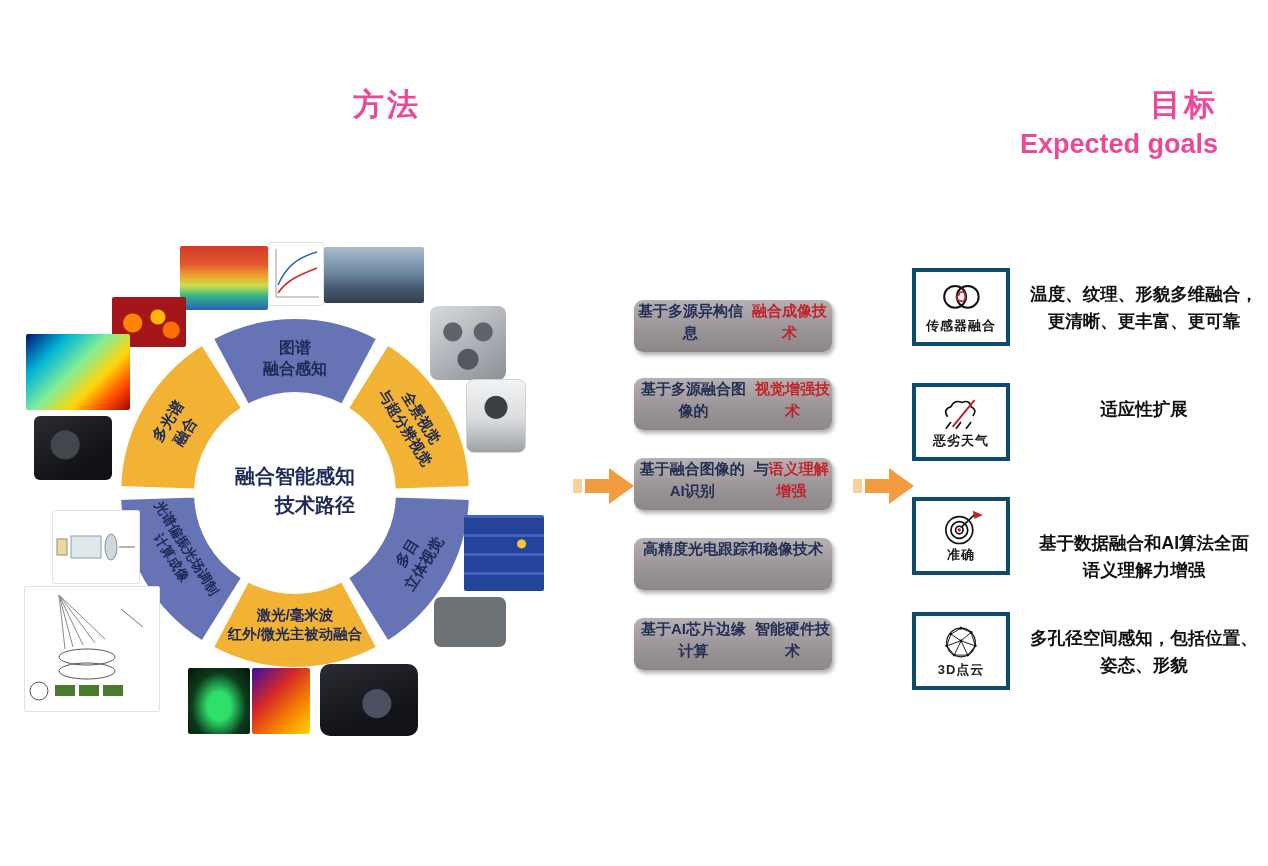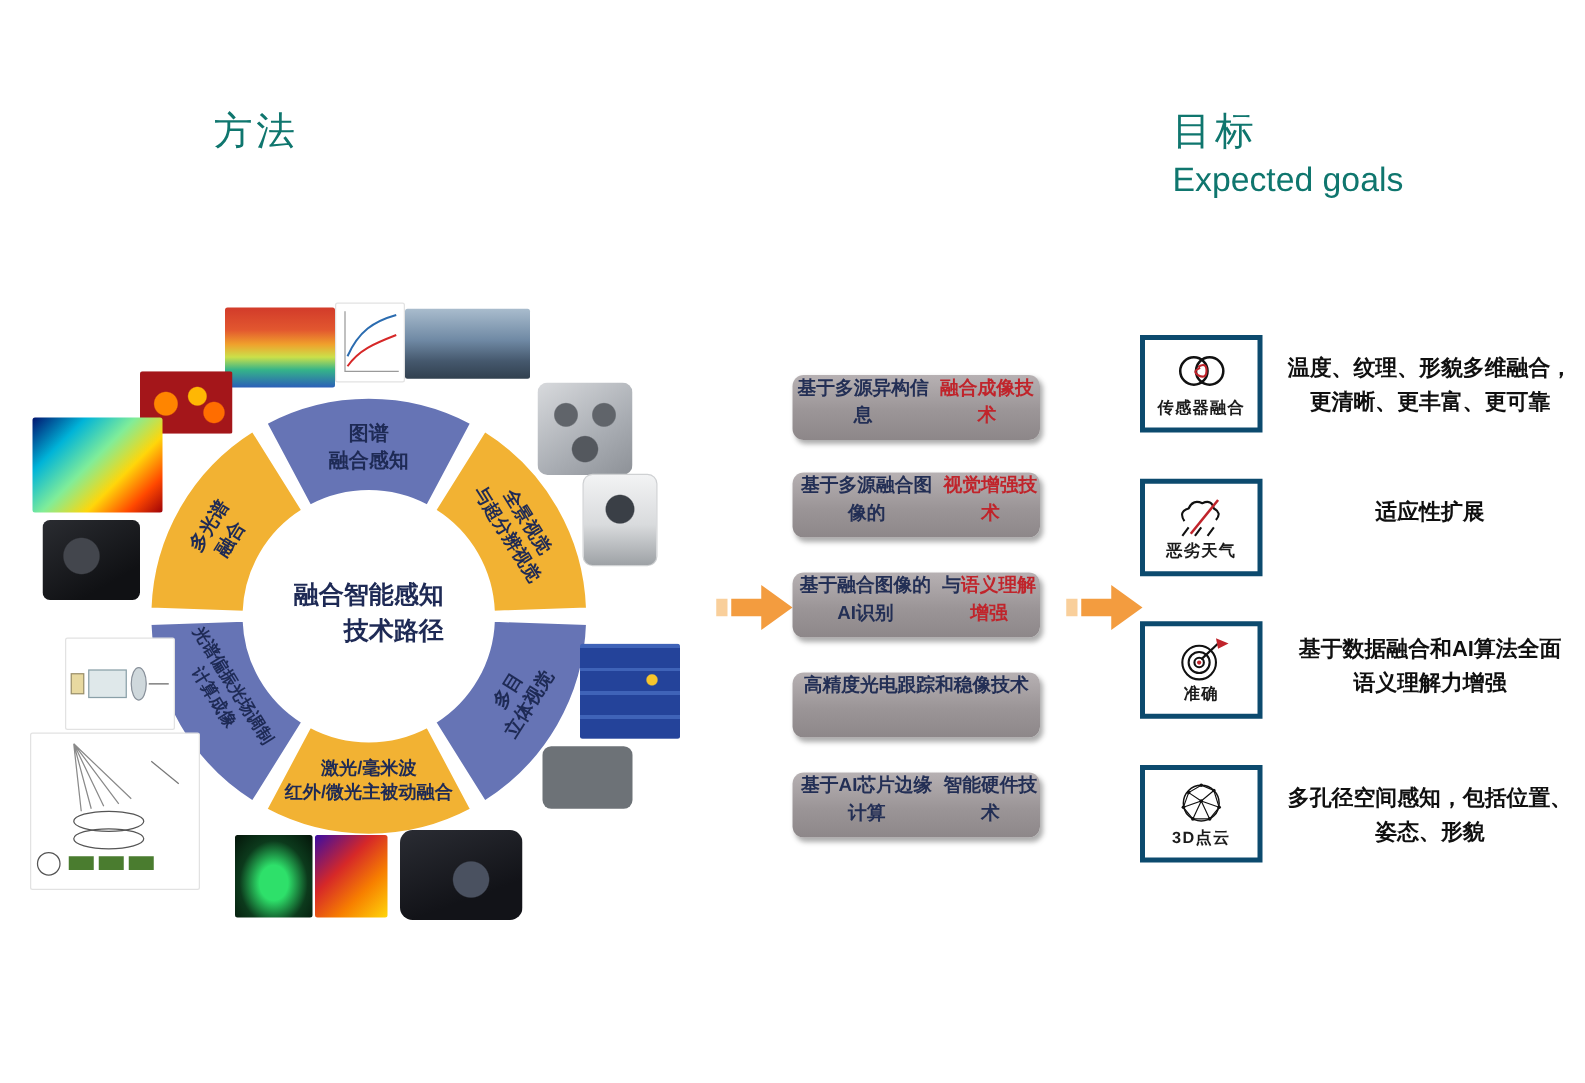--- a/index.html
+++ b/index.html
@@ -1,19 +1,19 @@
 <!DOCTYPE html>
 <html><head>
 <meta charset="utf-8">
 <style>
   html,body{margin:0;padding:0;background:#fff;}
   .canvas{position:relative;width:1268px;height:866px;background:#ffffff;overflow:hidden;
           font-family:"Liberation Sans","DejaVu Sans",sans-serif;}
   
-  .hdr{position:absolute;text-align:left;color:#0f766e;font-weight:400;}
+  .hdr{position:absolute;text-align:right;color:#ec4899;font-weight:700;}
   .hdr .zh{font-size:31px;letter-spacing:3px;}
   .hdr .en{font-size:27px;margin-top:3px;}
   
   .donut-wrap{position:absolute;left:95px;top:293px;width:400px;height:400px;}
   .dlabel{position:absolute;transform:translate(-50%,-50%);text-align:center;color:#1e2a55;
           font-weight:700;white-space:nowrap;line-height:1.3;z-index:3;}
   .dlabel.rot58{transform:translate(-50%,-50%) rotate(58deg);}
   .dlabel.rotm58{transform:translate(-50%,-50%) rotate(-58deg);}
   .dcenter{position:absolute;left:200px;top:198px;transform:translate(-50%,-50%);text-align:right;
            color:#1e2a55;font-weight:700;font-size:20px;line-height:1.45;white-space:nowrap;z-index:3;}
@@ -248,21 +248,21 @@
     <div class="lbl">3D点云</div>
   </div>
 
   <div class="goal-text" style="top:281px">
     <div>温度、纹理、形貌多维融合，</div>
     <div>更清晰、更丰富、更可靠</div>
   </div>
   <div class="goal-text" style="top:396px">
     <div>适应性扩展</div>
   </div>
-  <div class="goal-text" style="top:506px">
+  <div class="goal-text" style="top:530px">
     <div>基于数据融合和AI算法全面</div>
     <div>语义理解力增强</div>
   </div>
   <div class="goal-text" style="top:625px">
     <div>多孔径空间感知，包括位置、</div>
     <div>姿态、形貌</div>
   </div>
 
 </div>
 

